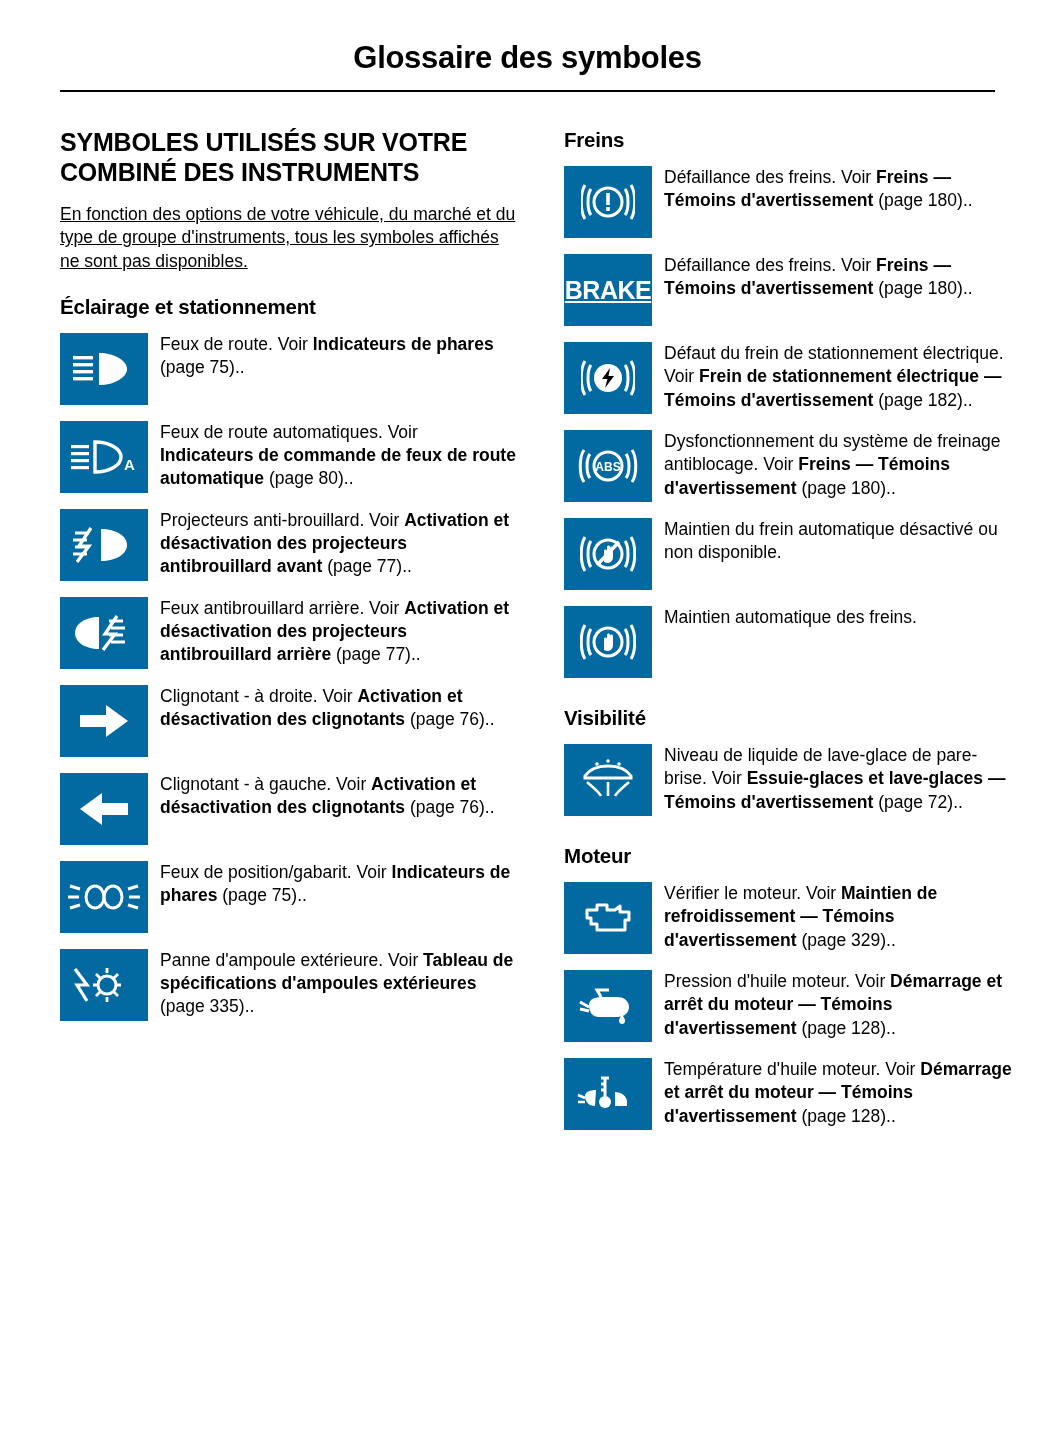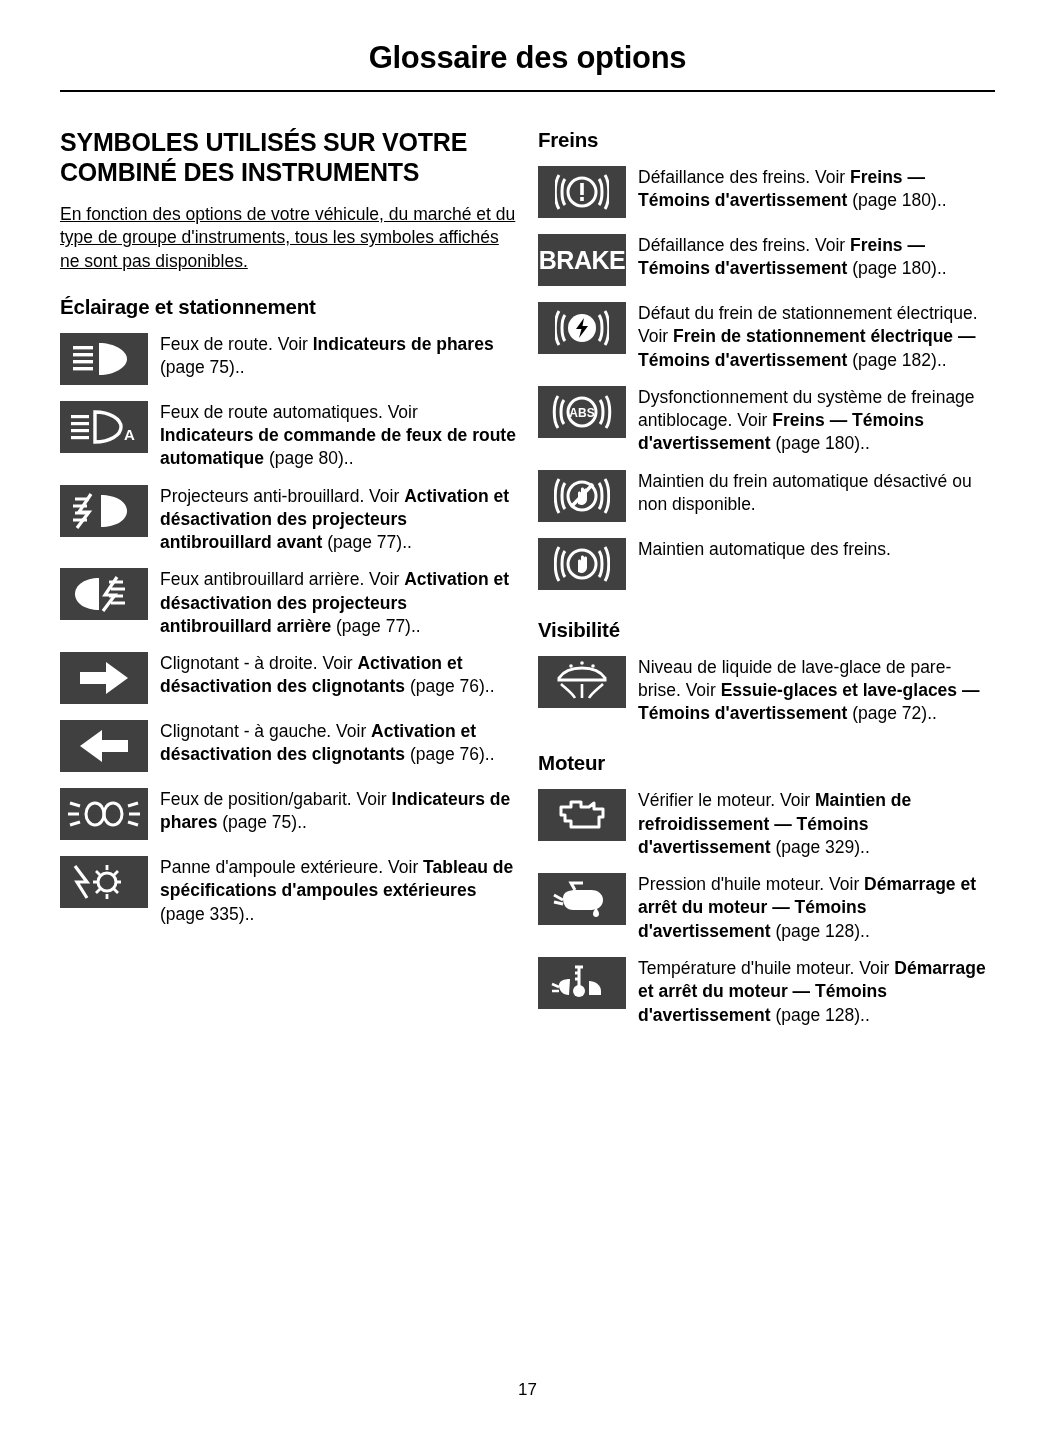--- a/index.html
+++ b/index.html
@@ -26,21 +26,21 @@
     text-align: center;
     font-size: 31px;
     font-weight: bold;
     letter-spacing: -0.3px;
     padding-bottom: 14px;
     border-bottom: 2px solid #000;
     margin-bottom: 36px;
   }
   .columns {
     display: flex;
-    gap: 22px;
+    gap: 48px;
   }
   .col {
     width: 456px;
     flex: 0 0 456px;
   }
   h1.section-title {
     font-size: 25px;
     font-weight: bold;
     line-height: 1.18;
     margin: 0 0 16px 0;
@@ -60,30 +60,31 @@
   }
   h2.subsection.spaced {
     margin-top: 26px;
   }
   .entry {
     margin-bottom: 14px;
     overflow: hidden;
   }
   .icon-box {
     width: 88px;
-    height: 52px;
-    background: #404040;
+    height: 72px;
+    background: #0369a1;
     float: left;
     margin-right: 12px;
     margin-bottom: 2px;
     display: flex;
     align-items: center;
     justify-content: center;
     color: #ffffff;
     overflow: hidden;
+    text-decoration: underline;
   }
   .icon-box svg { display: block; }
   .entry-text {
     font-size: 17.5px;
     line-height: 1.33;
   }
   .entry-text b { font-weight: bold; }
   .brake-word {
     color: #ffffff;
     font-size: 25px;
@@ -98,21 +99,21 @@
     width: 1055px;
     text-align: center;
     font-size: 17px;
   }
 </style>
 </head>
 <body>
 
 <div class="page">
 
-  <div class="page-header">Glossaire des options</div>
+  <div class="page-header">Glossaire des symboles</div>
 
   <div class="columns">
 
     <div class="col">
 
       <h1 class="section-title">SYMBOLES UTILISÉS SUR VOTRE COMBINÉ DES INSTRUMENTS</h1>
       <p class="intro">En fonction des options de votre véhicule, du marché et du type de groupe d'instruments, tous les symboles affichés ne sont pas disponibles.</p>
       <h2 class="subsection">Éclairage et stationnement</h2>
 
       <div class="entry">
@@ -338,14 +339,13 @@
             <path d="M40 20 C46 20 52 24 52 30 L52 34 L40 34 Z" fill="#fff"></path>
             <path d="M10 26 L3 23 M10 30 L3 30" stroke="#fff" stroke-width="2.6"></path>
           </svg>
         </div>
         <div class="entry-text">Température d'huile moteur.  Voir <b>Démarrage et arrêt du moteur — Témoins d'avertissement</b> (page 128)..</div>
       </div>
 
     </div>
   </div>
 
-  <div class="page-number">17</div>
 </div>
 
 </body></html>

